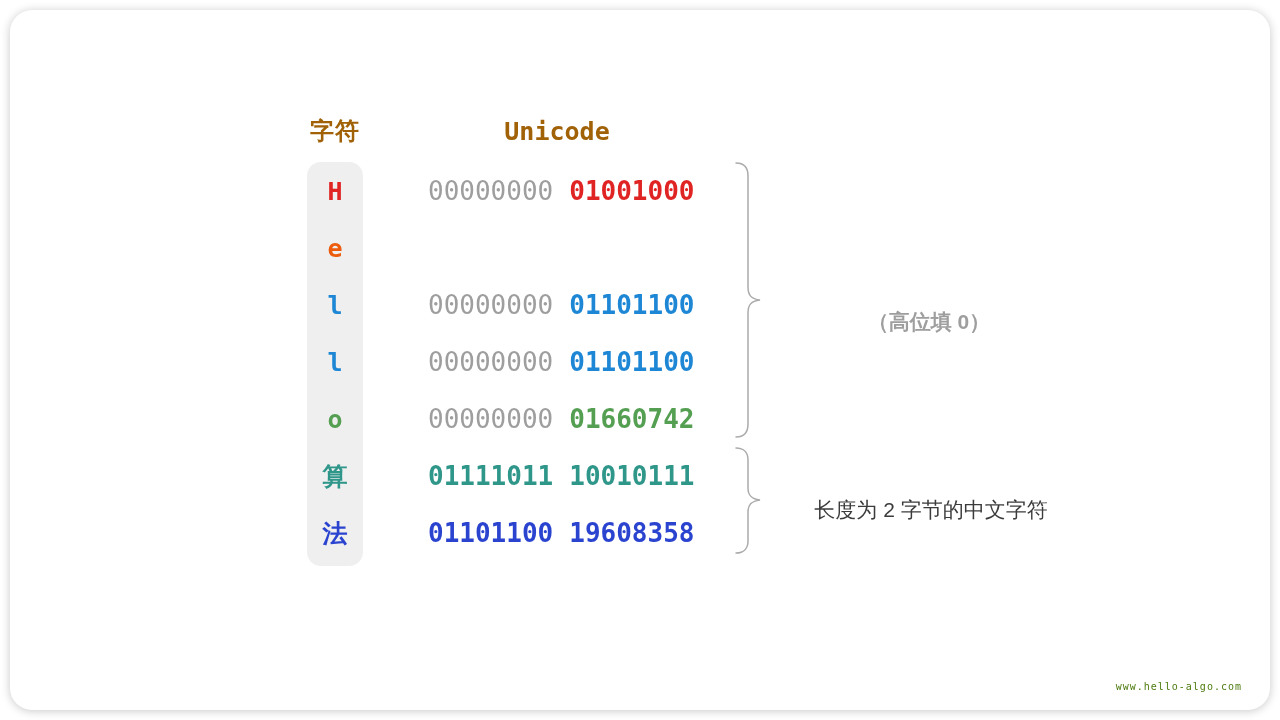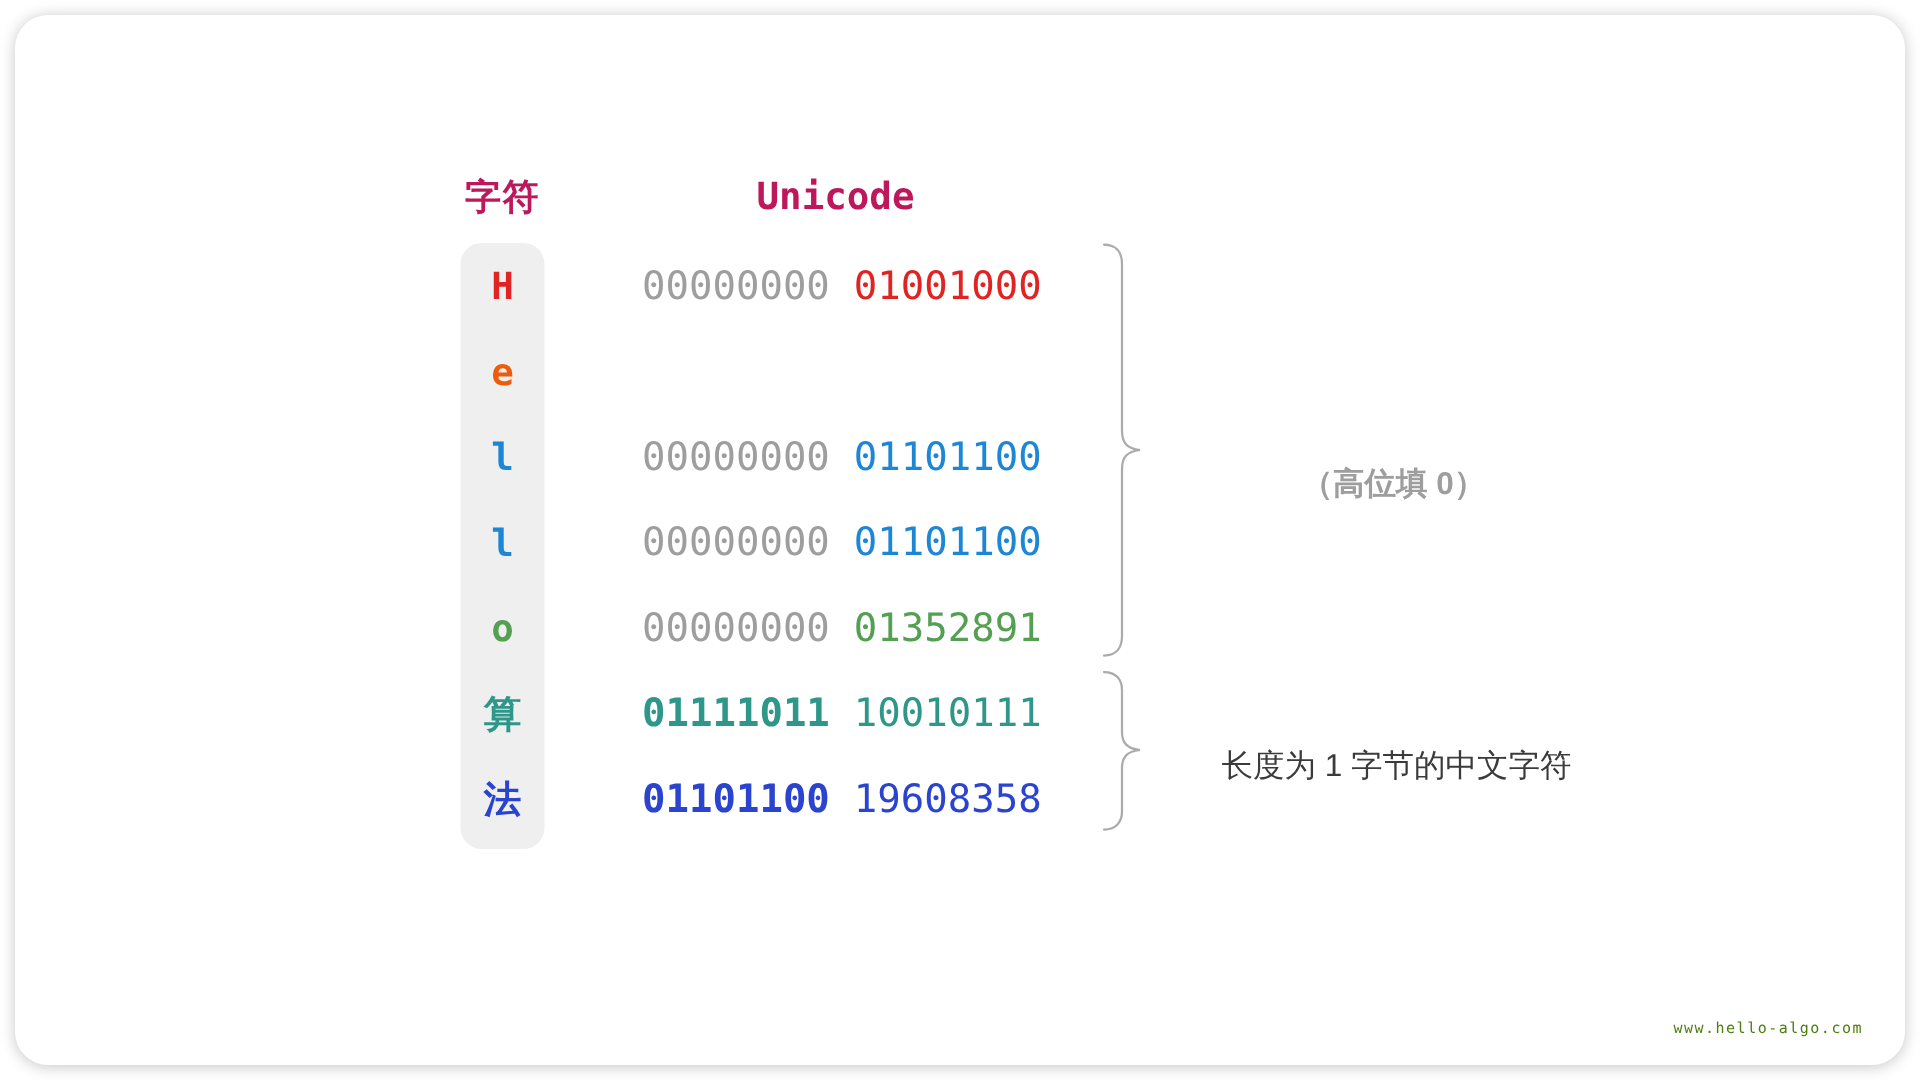--- a/index.html
+++ b/index.html
@@ -1,28 +1,28 @@
 <!DOCTYPE html>
 <html><head>
 <meta charset="utf-8">
 <style>
   html,body{margin:0;padding:0;background:#ffffff;width:1280px;height:720px;overflow:hidden;
     font-family:"Liberation Sans",sans-serif;}
   .card{position:absolute;left:10px;top:10px;width:1260px;height:700px;background:#ffffff;
     border-radius:22px;box-shadow:0 1px 10px rgba(0,0,0,0.22);}
-  .hdr{position:absolute;transform:translate(-50%,-50%);color:#be185d;font-weight:bold;white-space:nowrap;}
+  .hdr{position:absolute;transform:translate(-50%,-50%);color:#a16207;font-weight:bold;white-space:nowrap;}
   .hdr-char{left:325px;top:121px;font-size:24px;letter-spacing:1px;}
   .hdr-unicode{left:547px;top:121px;font-size:25px;font-family:"DejaVu Sans Mono",monospace;}
   .char-col-bg{position:absolute;left:297px;top:152px;width:56px;height:404px;background:#efefef;border-radius:14px;}
   .char-cell{position:absolute;left:325px;transform:translate(-50%,-50%);
     font-family:"DejaVu Sans Mono","Liberation Sans",sans-serif;font-weight:bold;font-size:25px;white-space:nowrap;}
   .bin-row{position:absolute;left:418px;transform:translateY(-50%);white-space:nowrap;
     font-family:"DejaVu Sans Mono",monospace;font-size:26px;line-height:1;}
   .byte1{font-weight:normal;}
-  .byte2{font-weight:normal;margin-left:16px;}
+  .byte2{font-weight:bold;margin-left:16px;}
   .byte1.bold{font-weight:bold;}
   .brace{position:absolute;}
   .ann{position:absolute;transform:translate(-50%,-50%);white-space:nowrap;color:#3b3b3b;font-size:21px;}
   .ann-sub{color:#9e9e9e;font-weight:bold;}
   .watermark{position:absolute;right:28px;top:676px;transform:translateY(-50%);
     font-family:"DejaVu Sans Mono",monospace;font-size:10px;color:#4d7c0f;letter-spacing:1px;}
 </style>
 </head>
 <body>
 
@@ -44,33 +44,33 @@
   <div class="bin-row" style="top:181px">
     <span class="byte1" style="color: rgb(158, 158, 158);">00000000</span><span class="byte2" style="color: rgb(224, 36, 36);">01001000</span>
   </div>
   <div class="bin-row" style="top:295px">
     <span class="byte1" style="color: rgb(158, 158, 158);">00000000</span><span class="byte2" style="color: rgb(30, 135, 213);">01101100</span>
   </div>
   <div class="bin-row" style="top:352px">
     <span class="byte1" style="color: rgb(158, 158, 158);">00000000</span><span class="byte2" style="color: rgb(30, 135, 213);">01101100</span>
   </div>
   <div class="bin-row" style="top:409px">
-    <span class="byte1" style="color: rgb(158, 158, 158);">00000000</span><span class="byte2" style="color: rgb(84, 159, 82);">01352891</span>
+    <span class="byte1" style="color: rgb(158, 158, 158);">00000000</span><span class="byte2" style="color: rgb(84, 159, 82);">01660742</span>
   </div>
   <div class="bin-row" style="top:466px">
     <span class="byte1 bold" style="color: rgb(47, 150, 138);">01111011</span><span class="byte2" style="color: rgb(47, 150, 138);">10010111</span>
   </div>
   <div class="bin-row" style="top:523px">
     <span class="byte1 bold" style="color: rgb(43, 68, 208);">01101100</span><span class="byte2" style="color: rgb(43, 68, 208);">19608358</span>
   </div>
 
   <svg class="brace" style="left:714px;top:152px" width="40" height="276" viewBox="0 0 40 276">
     <path d="M12 1 C20 1 24 6 24 14 L24 125 C24 133 27 137 36 138 C27 139 24 143 24 151 L24 262 C24 270 20 275 12 275" fill="none" stroke="#ababab" stroke-width="1.5" stroke-linecap="round"></path>
   </svg>
   <svg class="brace" style="left:714px;top:437px" width="40" height="107" viewBox="0 0 40 107">
     <path d="M12 1 C20 1 24 6 24 13 L24 41 C24 48 27 52 36 53 C27 54 24 58 24 65 L24 94 C24 101 20 106 12 106" fill="none" stroke="#ababab" stroke-width="1.5" stroke-linecap="round"></path>
   </svg>
 
   <div class="ann ann-sub" style="left:919px;top:312px">（高位填 0）</div>
-  <div class="ann" style="left:921px;top:500px">长度为 1 字节的中文字符</div>
+  <div class="ann" style="left:921px;top:500px">长度为 2 字节的中文字符</div>
 
   <div class="watermark">www.hello-algo.com</div>
 </div>
 
 </body></html>

